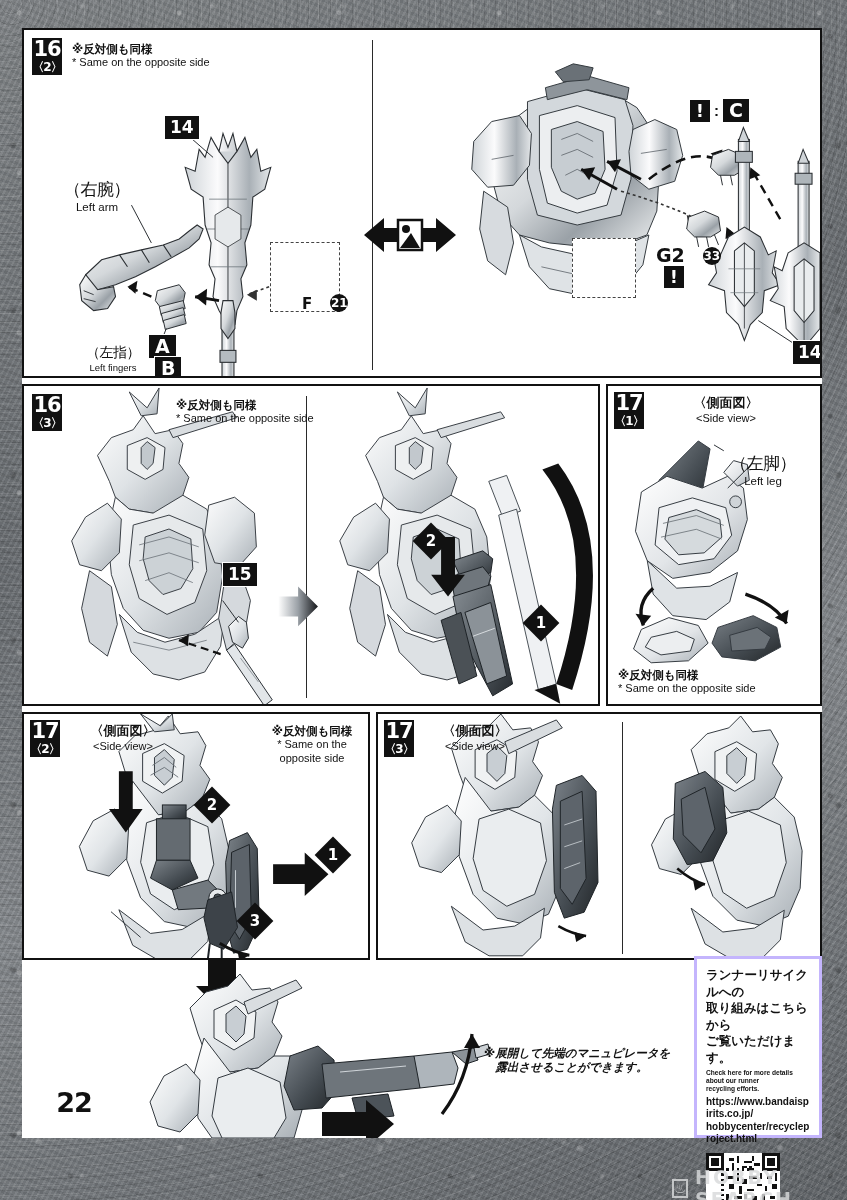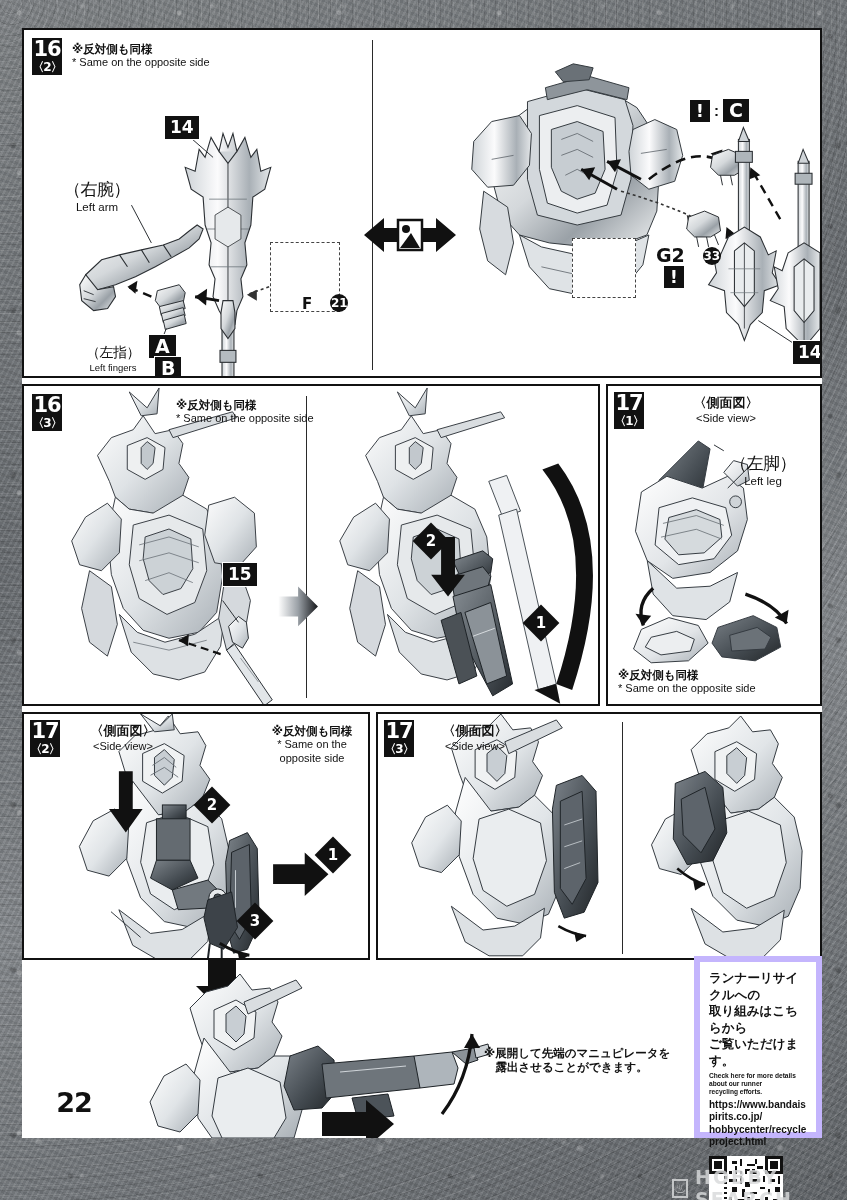--- a/index.html
+++ b/index.html
@@ -119,21 +119,21 @@
   }
 
   
   .dashbox{position:absolute;border:1.5px dashed #444;background:#fff;}
 
   
   .art{position:absolute;inset:0;pointer-events:none;}
 
   
   .recycle{
-    position:absolute;background:#fff;border:6px solid #c4b5fd;box-sizing:border-box;
+    position:absolute;background:#fff;border:3px solid #c4b5fd;box-sizing:border-box;
     padding:8px 9px;
   }
   .recycle .hjp{font-size:12.5px;font-weight:bold;line-height:1.32;font-family:"DejaVu Sans",sans-serif;color:#111;}
   .recycle .hen{font-size:6.6px;font-weight:bold;line-height:1.2;margin-top:3px;color:#111;}
   .recycle .url{font-size:10px;font-weight:bold;line-height:1.25;margin-top:3px;color:#111;word-break:break-all;}
   .qr{width:74px;height:74px;margin:7px auto 0 auto;}
 
   
   .pageno{
     position:absolute;background:#fff;color:#111;
@@ -779,21 +779,21 @@
         <path d="M430 92 L452 88 L456 100 L444 104 Z" fill="#8b9298"></path>
         <path d="M452 88 L466 84 L468 94 L454 98 Z" fill="#cdd2d6"></path>
       </g>
 
       <path d="M300 152 L344 152 L344 140 L372 164 L344 188 L344 176 L300 176 Z" fill="#111"></path>
 
       <path d="M420 154 Q446 120 450 74" stroke="#111" stroke-width="3.2" fill="none"></path>
       <path d="M450 74 L442 88 L458 88 Z" fill="#111"></path>
     </svg>
 
-    <div class="note" style="left:462px;top:86px;width:210px;">
+    <div class="note" style="left:462px;top:86px;width:210px;font-style:italic;">
       <div class="jp">※展開して先端のマニュピレータを
 　露出させることができます。</div>
     </div>
   </div>
 
   <div class="recycle" style="left:672px;top:928px;width:128px;height:182px;">
     <div class="hjp" style="white-space:pre-line;">ランナーリサイクルへの
 取り組みはこちらから
 ご覧いただけます。</div>
     <div class="hen" style="white-space:pre-line;">Check here for more details about our runner

